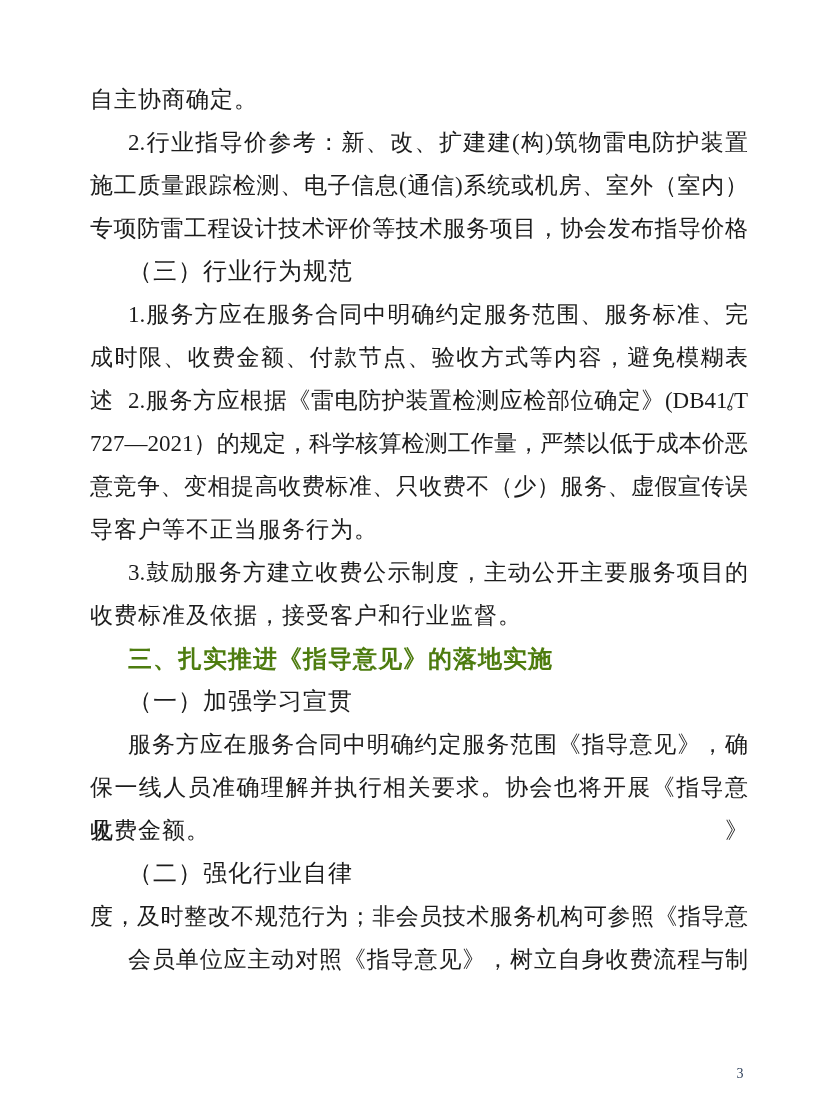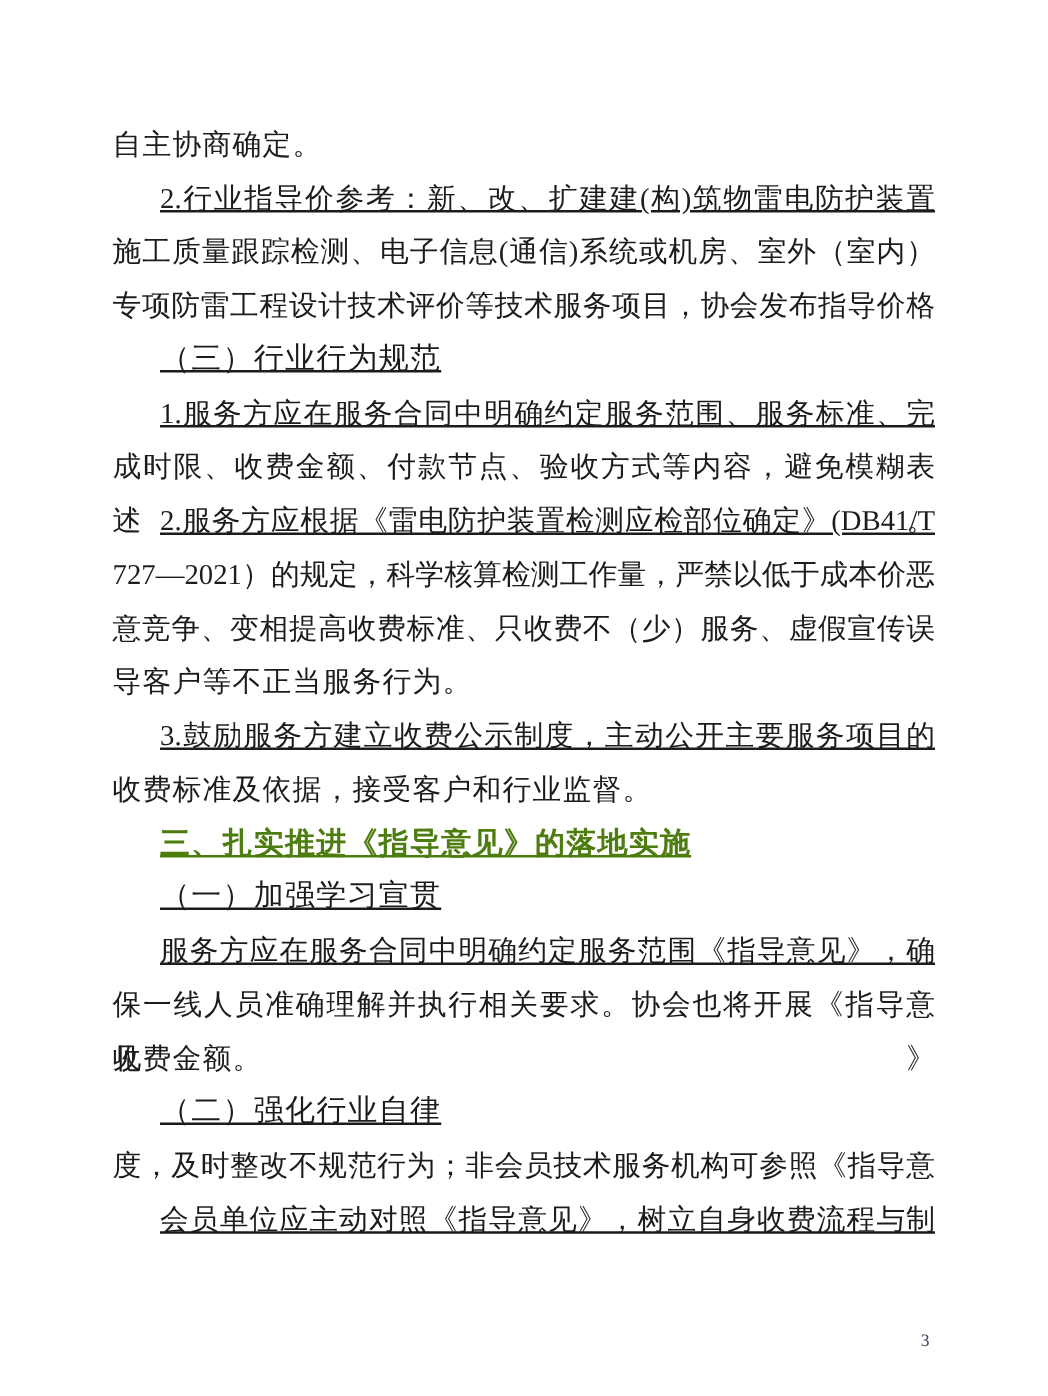--- a/index.html
+++ b/index.html
@@ -12,40 +12,39 @@
     width: 838px;
     height: 1117px;
     background: #ffffff;
     overflow: hidden;
     font-family: "Liberation Serif", "DejaVu Serif", serif;
     color: #1c1c1c;
   }
   .text-block {
     position: absolute;
     left: 90px;
-    top: 94px;
+    top: 78px;
     width: 658px;
   }
   .line {
     height: 43px;
     line-height: 43px;
     font-size: 23px;
     letter-spacing: 1px;
     white-space: nowrap;
     overflow: visible;
   }
   .line.just {
     white-space: normal;
     text-align: justify;
     text-align-last: justify;
     letter-spacing: 0;
   }
   .line.indent {
     padding-left: 38px;
-    text-decoration: underline;
   }
   .line.heading {
     font-family: "Liberation Sans", "DejaVu Sans", sans-serif;
     font-weight: bold;
     font-size: 24px;
     color: #4d7c0f;
   }
   .line.subheading {
     font-size: 24px;
   }

